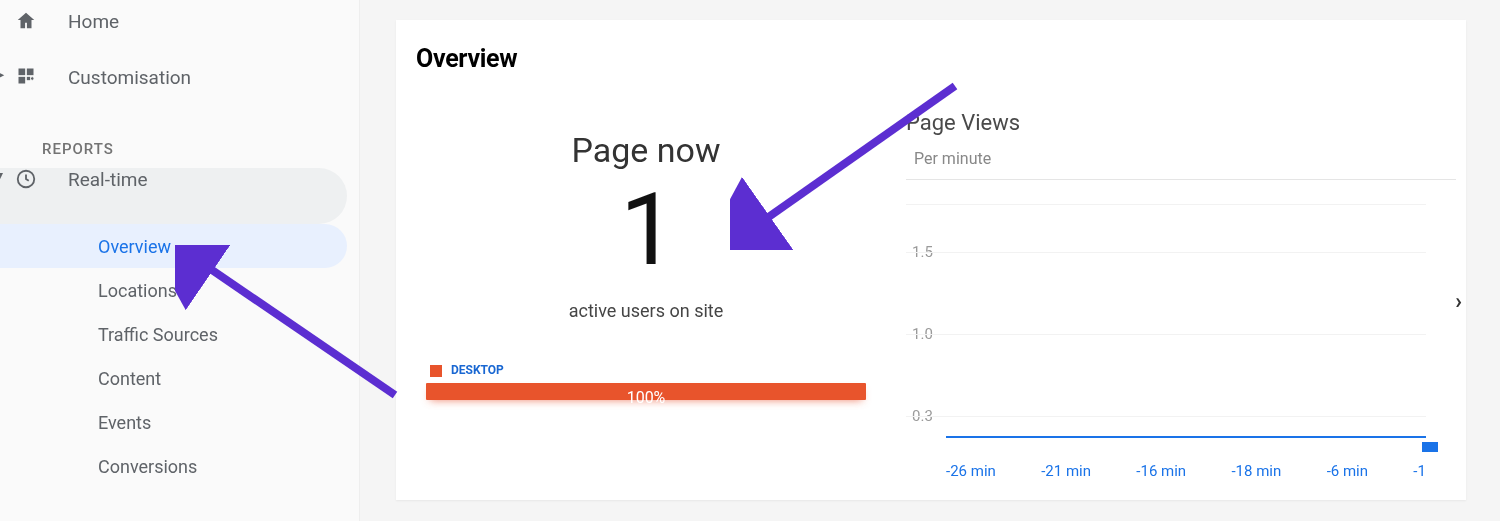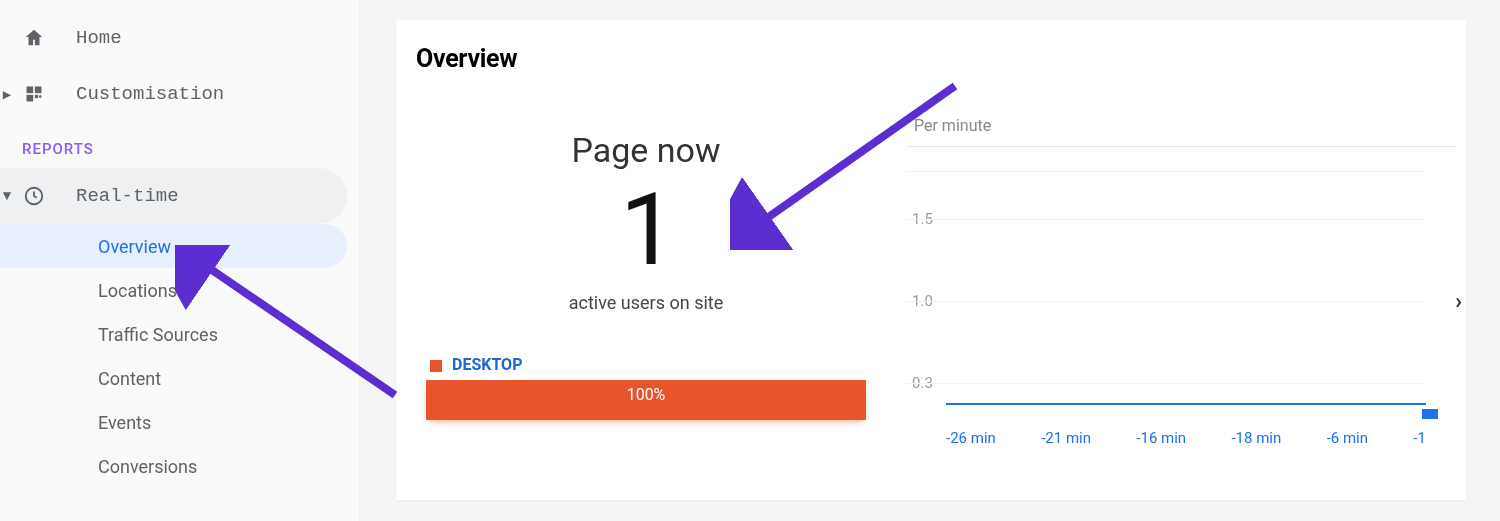--- a/index.html
+++ b/index.html
@@ -22,49 +22,48 @@
 .sidebar {
   width: 360px;
   background: #fafafa;
   height: 100%;
   padding-top: 10px;
   box-sizing: border-box;
   border-right: 1px solid #eee;
 }
 .side-row {
   display: flex;
-  align-items: center;
+  align-items: flex-start;
   height: 56px;
-  padding-left: 20px;
+  padding-left: 12px;
   font-size: 19px;
   color: #5f6368;
   cursor: pointer;
-  font-family: Liberation Mono, monospace;
 }
 .side-row .chev {
   width: 18px;
   text-align: center;
   color: #5f6368;
   font-size: 14px;
   margin-right: 4px;
   margin-left: -22px;
 }
 .side-row .icon {
   width: 28px;
   display: inline-flex;
   justify-content: center;
   margin-right: 28px;
   color: #5f6368;
 }
 .reports-hdr {
-  color: #8b5cf6;
+  color: #737373;
   letter-spacing: 1px;
   font-size: 15px;
   font-weight: 500;
-  padding: 18px 0 10px 22px;
+  padding: 18px 0 10px 42px;
 }
 .side-row.rounded {
   border-radius: 0 28px 28px 0;
   margin-right: 12px;
 }
 .side-row.expanded {
   background: #eef0f1;
 }
 .subitem {
   display: flex;
@@ -121,39 +120,39 @@
   font-size: 100px;
   line-height: 1;
   font-weight: 400;
   margin-top: 10px;
   color: #111;
   letter-spacing: -4px;
 }
 .active-users {
   font-size: 18px;
   color: #454545;
-  margin-top: 12px;
+  margin-top: 20px;
 }
 .legend-row {
   text-align: left;
   margin: 42px 0 6px 4px;
-  font-size: 16px;
+  font-size: 12px;
   font-weight: 700;
   color: #1967d2;
 }
 .legend-sw {
   display: inline-block;
   width: 12px;
   height: 12px;
   background: #e8542c;
   vertical-align: middle;
   margin-right: 6px;
 }
 .pct-bar {
-  height: 40px;
+  height: 17px;
   background: #e8542c;
   color: #fff;
   text-align: center;
   font-size: 16px;
   line-height: 30px;
   border-radius: 1px;
   box-shadow: 0 4px 8px -4px rgba(232,75,40,0.7);
 }
 
 .chart-panel {
@@ -311,20 +310,21 @@
         <div class="legend-row">
           <span class="legend-sw"></span>
           <span>DESKTOP</span>
         </div>
         <div class="pct-bar">
           <span>100%</span>
         </div>
       </div>
 
       <div class="chart-panel">
+        <div class="chart-title">Page Views</div>
         <div class="chart-sub">Per minute</div>
 
         <div class="chart-area">
           <div class="gridline" style="top:20px"></div>
           <span class="ylabel" style="top:68px">1.5</span>
           <div class="gridline" style="top:68px"></div>
           <span class="ylabel" style="top:150px">1.0</span>
           <div class="gridline" style="top:150px"></div>
           <span class="ylabel" style="top:232px">0.3</span>
           <div class="gridline" style="top:232px"></div>

